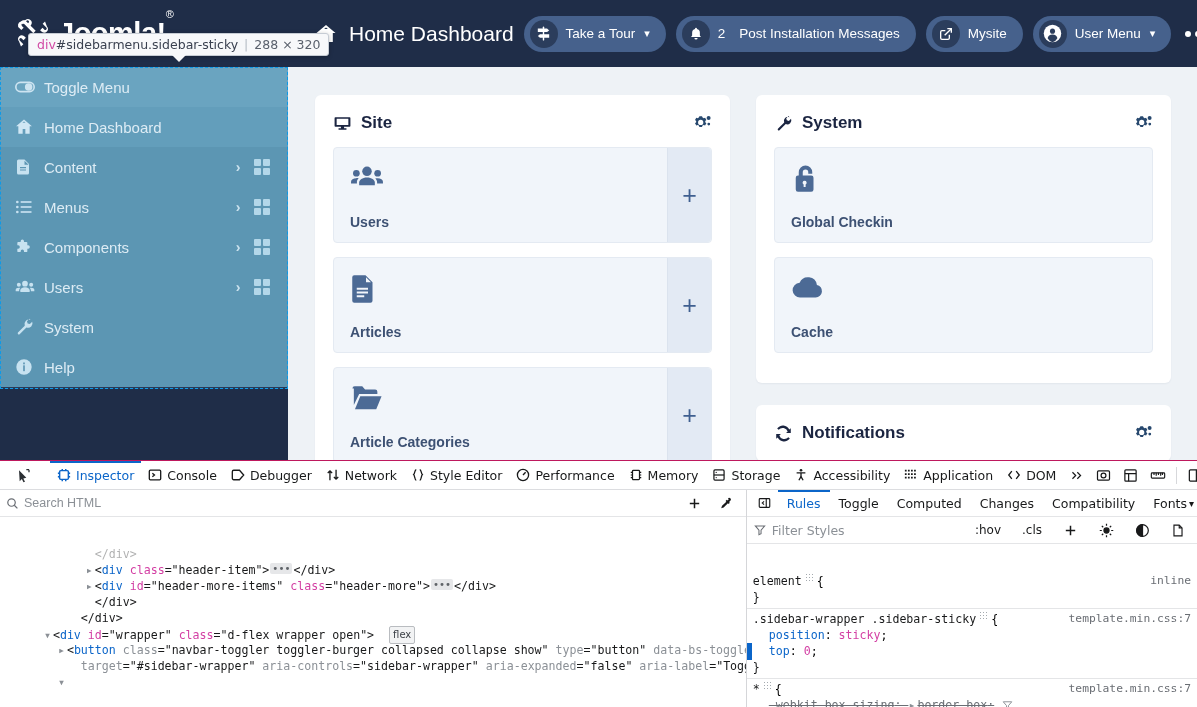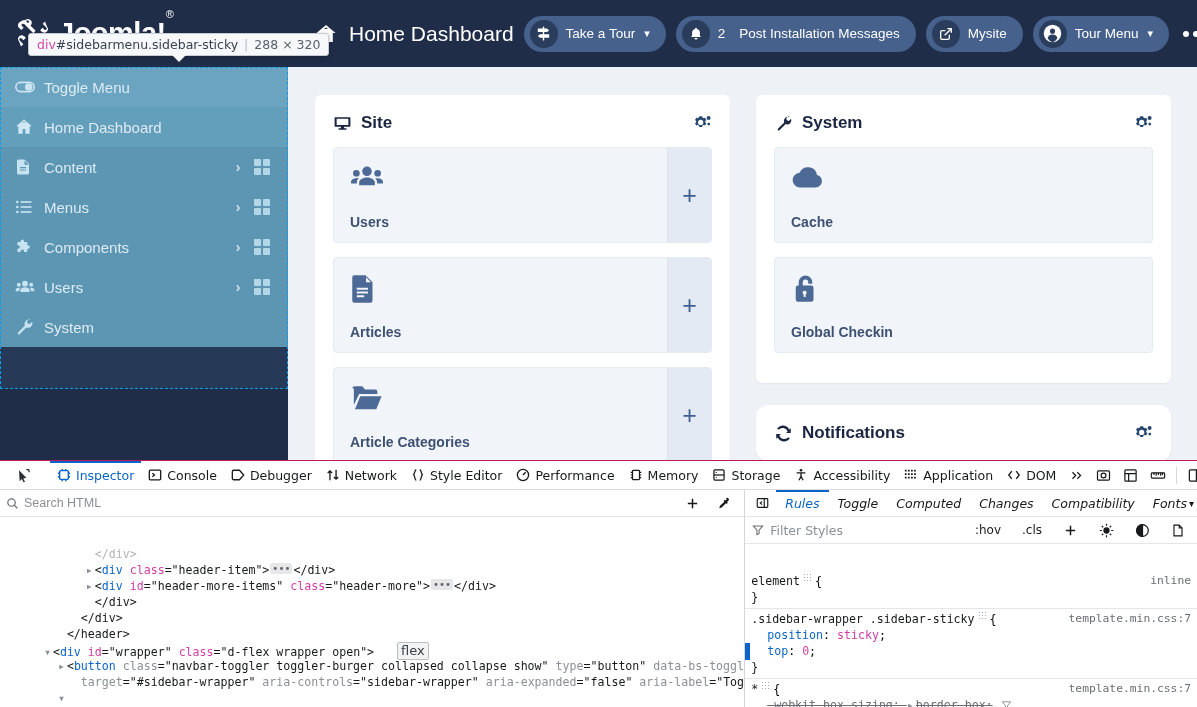--- a/index.html
+++ b/index.html
@@ -107,21 +107,21 @@
   #content {
     position: absolute; left: 288px; top: 67px; right: 0; bottom: 0;
     background: #eef2f6; padding: 28px 26px 0 27px;
     display: flex; gap: 26px; overflow: hidden;
   }
   .col { flex: 1 1 0; min-width: 0; }
   .card {
     background: #fff; border-radius: 6px; padding: 18px 18px 16px 18px;
     box-shadow: 0 1px 2px rgba(30,50,80,.06);
   }
-  .card + .card { margin-top: 22px; border-radius: 12px; }
+  .card + .card { margin-top: 22px; }
   .card-head {
     display: flex; align-items: center; margin-bottom: 14px;
   }
   .card-head .hi { margin-right: 9px; display: flex; color: #1b2541; }
   .card-title { font-size: 17px; font-weight: 700; color: #1b2541; flex: 1 1 auto; }
   .cog { color: #27486e; display: flex; cursor: pointer; }
 
   .tile {
     position: relative; background: #f1f5fa; border: 1px solid #e4eaf2;
     border-radius: 4px; height: 96px; margin-bottom: 14px; cursor: pointer;
@@ -192,34 +192,34 @@
   .attr { color: #d33ea3; }
   .attrdim { color: #8b9096; }
   .val { color: #18191a; }
   .ell {
     display: inline-block; background: #e6e7e9; border-radius: 2px;
     color: #5f6368; padding: 0 2px; line-height: 11px; font-size: 10px;
     vertical-align: 2px; margin: 0 1px;
   }
   .badge-flex {
     display: inline-block; border: 1px solid #b9bcc0; border-radius: 2px;
-    background: #f2f3f4; font-size: 13px; padding: 0 3px; color: #3a3f45;
-    vertical-align: 1px; margin-left: 16px; font-family: "DejaVu Sans", sans-serif;
+    background: #f2f3f4; font-size: 10px; padding: 0 3px; color: #3a3f45;
+    vertical-align: 1px; margin-left: 8px; font-family: "DejaVu Sans", sans-serif;
   }
 
   
   #rules-pane { flex: 1 1 auto; position: relative; }
   #rules-tabs {
     height: 27px; display: flex; align-items: center; border-bottom: 1px solid #e4e5e7;
     padding-left: 4px; overflow: hidden;
   }
   .r-iconbtn { padding: 0 6px; display: flex; align-items: center; color: #18191a; cursor: pointer; }
   .r-tab {
     padding: 0 9px; height: 26px; display: flex; align-items: center;
-    font-size: 12.5px; color: #18191a; cursor: pointer; white-space: nowrap; font-style: italic;
+    font-size: 12.5px; color: #18191a; cursor: pointer; white-space: nowrap;
   }
   .r-tab.active { color: #0b65c9; box-shadow: inset 0 2px 0 0 #0b65c9; }
   .r-more { margin-left: auto; padding-right: 3px; font-size: 10px; color: #18191a; cursor: pointer; }
 
   #filter-row {
     height: 27px; display: flex; align-items: center; padding: 0 7px;
     border-bottom: 1px solid #e4e5e7;
   }
   #filter-row .fic { color: #6a6e74; display: flex; margin-right: 6px; }
   #filter-row input {
@@ -378,20 +378,30 @@
 
       <div class="menu-item">
         <span class="menu-ico">
           <svg width="20" height="20" viewBox="0 0 24 24" fill="#d2e8f2">
               <path d="M20.3 4.4a5.6 5.6 0 0 0-7.3 7.3L4.4 20.3a1.5 1.5 0 0 0 2.1 2.1l8.6-8.6a5.6 5.6 0 0 0 7.3-7.3l-3 3-2.8-.8-.8-2.8 3-3z" transform="scale(0.95) translate(0.6,-0.6)"></path>
             </svg>
         </span>
         <span class="menu-label">System</span>
       </div>
 
+      <div class="menu-item">
+        <span class="menu-ico">
+          <svg width="20" height="20" viewBox="0 0 24 24" fill="#d2e8f2">
+              <circle cx="12" cy="12" r="9.2"></circle>
+              <rect x="11" y="10" width="2" height="7" fill="#5b93ae"></rect>
+              <rect x="11" y="6.6" width="2" height="2.2" fill="#5b93ae"></rect>
+            </svg>
+        </span>
+        <span class="menu-label">Help</span>
+      </div>
 
     </div>
 
     <div id="inspect-box"></div>
   </div>
 
   <div id="inspect-tip">
     <span class="tag">div</span><span class="idsel">#sidebarmenu.sidebar-sticky</span><span class="sep">|</span><span class="dims">288 × 320</span>
     <span class="arrow"></span>
   </div>
@@ -441,21 +451,21 @@
     </div>
 
     <div class="pill">
       <span class="circ">
         <svg width="21" height="21" viewBox="0 0 24 24" fill="#ffffff">
             <circle cx="12" cy="12" r="10" fill="#ffffff"></circle>
             <circle cx="12" cy="9.3" r="2.9" fill="#2b3d5c"></circle>
             <path d="M12 13c-3 0-5.2 1.8-5.6 4.3A9.9 9.9 0 0 0 12 22a9.9 9.9 0 0 0 5.6-4.7C17.2 14.8 15 13 12 13z" fill="#2b3d5c"></path>
           </svg>
       </span>
-      <span>Tour Menu</span>
+      <span>User Menu</span>
       <span class="caret">▾</span>
     </div>
 
     <div class="dots-btn">
         <i></i>
         <i></i>
       </div>
   </div>
 
   <div id="content">
@@ -536,38 +546,38 @@
                 <path d="M9.6 2.2 8.9 4a6.8 6.8 0 0 0-1.4.8L5.6 4.3 3.9 7.2l1.5 1.2a6.6 6.6 0 0 0 0 1.6l-1.5 1.2 1.7 2.9 1.9-.5c.4.3.9.6 1.4.8l.7 1.8h3.4l.7-1.8c.5-.2 1-.5 1.4-.8l1.9.5 1.7-2.9-1.5-1.2a6.6 6.6 0 0 0 0-1.6l1.5-1.2-1.7-2.9-1.9.5a6.8 6.8 0 0 0-1.4-.8l-.7-1.8H9.6zm1.7 4.6a3.4 3.4 0 1 1 0 6.8 3.4 3.4 0 0 1 0-6.8z"></path>
                 <circle cx="21.6" cy="4.4" r="2.6"></circle>
                 <circle cx="21.8" cy="12.4" r="1.8"></circle>
               </svg>
           </span>
         </div>
 
         <div class="tile no-add">
           <div class="tile-body">
             <span class="tile-ico">
+              <svg width="28" height="30" viewBox="0 0 20 24" fill="#4c6a95">
+                  <path d="M10.4 1.2a5.4 5.4 0 0 1 5.4 5.4v1.2h-3.2V6.6a2.2 2.2 0 0 0-4.4 0v2.6H15a1.8 1.8 0 0 1 1.8 1.8v9.4A1.8 1.8 0 0 1 15 22.2H4.4a1.8 1.8 0 0 1-1.8-1.8V11a1.8 1.8 0 0 1 1.8-1.8h.6V6.6a5.4 5.4 0 0 1 5.4-5.4zM9.7 13.4a1.6 1.6 0 0 0-.8 3v2h1.6v-2a1.6 1.6 0 0 0-.8-3z" fill="#4c6a95"></path>
+                </svg>
+            </span>
+          </div>
+          <span class="tile-label">Global Checkin</span>
+
+        </div>
+
+        <div class="tile no-add">
+          <div class="tile-body">
+            <span class="tile-ico">
               <svg width="34" height="26" viewBox="0 0 24 18" fill="#4c6a95">
                   <path d="M6.6 16.4a5.2 5.2 0 0 1-.5-10.4 6.4 6.4 0 0 1 12.2 1.5 4.5 4.5 0 0 1-.9 8.9H6.6z"></path>
                 </svg>
             </span>
           </div>
           <span class="tile-label">Cache</span>
-
-        </div>
-
-        <div class="tile no-add">
-          <div class="tile-body">
-            <span class="tile-ico">
-              <svg width="28" height="30" viewBox="0 0 20 24" fill="#4c6a95">
-                  <path d="M10.4 1.2a5.4 5.4 0 0 1 5.4 5.4v1.2h-3.2V6.6a2.2 2.2 0 0 0-4.4 0v2.6H15a1.8 1.8 0 0 1 1.8 1.8v9.4A1.8 1.8 0 0 1 15 22.2H4.4a1.8 1.8 0 0 1-1.8-1.8V11a1.8 1.8 0 0 1 1.8-1.8h.6V6.6a5.4 5.4 0 0 1 5.4-5.4zM9.7 13.4a1.6 1.6 0 0 0-.8 3v2h1.6v-2a1.6 1.6 0 0 0-.8-3z" fill="#4c6a95"></path>
-                </svg>
-            </span>
-          </div>
-          <span class="tile-label">Global Checkin</span>
 
         </div>
       </div>
 
       <div class="card" style="margin-top:22px;padding-bottom:18px">
         <div class="card-head" style="margin-bottom:0">
           <span class="hi">
             <svg width="19" height="19" viewBox="0 0 24 24" fill="#1b2541">
                 <path d="M4 5.6A9 9 0 0 1 19.3 7.1l1.9-1.6v6h-6l2.1-1.9A6.7 6.7 0 0 0 5.9 7.2L4 5.6z"></path>
                 <path d="M20 18.4A9 9 0 0 1 4.7 16.9l-1.9 1.6v-6h6l-2.1 1.9a6.7 6.7 0 0 0 11.4 2.4l1.9 1.6z"></path>
@@ -779,21 +789,20 @@
               </svg>
           </span>
         </span>
       </div>
       <div id="markup">
           <div class="ln" style="opacity: 0.35;">&nbsp;&nbsp;&nbsp;&nbsp;&nbsp;&nbsp;&nbsp;&nbsp;&nbsp;&nbsp;<span class="tw"></span><span class="punct">&lt;/div&gt;</span></div>
           <div class="ln">&nbsp;&nbsp;&nbsp;&nbsp;&nbsp;&nbsp;&nbsp;&nbsp;&nbsp;&nbsp;<span class="tw">▸</span><span class="punct">&lt;</span><span class="tag">div</span> <span class="attr">class</span><span class="punct">="</span><span class="val">header-item</span><span class="punct">"&gt;</span><span class="ell">•••</span><span class="punct">&lt;/div&gt;</span></div>
           <div class="ln">&nbsp;&nbsp;&nbsp;&nbsp;&nbsp;&nbsp;&nbsp;&nbsp;&nbsp;&nbsp;<span class="tw">▸</span><span class="punct">&lt;</span><span class="tag">div</span> <span class="attr">id</span><span class="punct">="</span><span class="val">header-more-items</span><span class="punct">" </span><span class="attr">class</span><span class="punct">="</span><span class="val">header-more</span><span class="punct">"&gt;</span><span class="ell">•••</span><span class="punct">&lt;/div&gt;</span></div>
           <div class="ln">&nbsp;&nbsp;&nbsp;&nbsp;&nbsp;&nbsp;&nbsp;&nbsp;&nbsp;&nbsp;<span class="tw"></span><span class="punct">&lt;/div&gt;</span></div>
           <div class="ln">&nbsp;&nbsp;&nbsp;&nbsp;&nbsp;&nbsp;&nbsp;&nbsp;<span class="tw"></span><span class="punct">&lt;/div&gt;</span></div>
-          <div class="ln">&nbsp;&nbsp;&nbsp;&nbsp;&nbsp;&nbsp;<span class="tw"></span><span class="punct">&lt;/header&gt;</span></div>
           <div class="ln">&nbsp;&nbsp;&nbsp;&nbsp;<span class="tw">▾</span><span class="punct">&lt;</span><span class="tag">div</span> <span class="attr">id</span><span class="punct">="</span><span class="val">wrapper</span><span class="punct">" </span><span class="attr">class</span><span class="punct">="</span><span class="val">d-flex wrapper open</span><span class="punct">"&gt; </span><span class="badge-flex">flex</span></div>
           <div class="ln">&nbsp;&nbsp;&nbsp;&nbsp;&nbsp;&nbsp;<span class="tw">▸</span><span class="punct">&lt;</span><span class="tag">button</span> <span class="attrdim">class</span><span class="punct">="</span><span class="val">navbar-toggler toggler-burger collapsed collapse show</span><span class="punct">" </span><span class="attrdim">type</span><span class="punct">="</span><span class="val">button</span><span class="punct">" </span><span class="attrdim">data-bs-toggle</span><span class="punct">="</span></div>
           <div class="ln">&nbsp;&nbsp;&nbsp;&nbsp;&nbsp;&nbsp;&nbsp;&nbsp;<span class="tw"></span><span class="attrdim">target</span><span class="punct">="</span><span class="val">#sidebar-wrapper</span><span class="punct">" </span><span class="attrdim">aria-controls</span><span class="punct">="</span><span class="val">sidebar-wrapper</span><span class="punct">" </span><span class="attrdim">aria-expanded</span><span class="punct">="</span><span class="val">false</span><span class="punct">" </span><span class="attrdim">aria-label</span><span class="punct">="</span><span class="val">Toggle Menu</span></div>
           <div class="ln">&nbsp;&nbsp;&nbsp;&nbsp;&nbsp;&nbsp;<span class="tw">▾</span> </div>
         </div>
 
     </div>
 
     <div id="rules-pane">
       <div id="rules-tabs">

